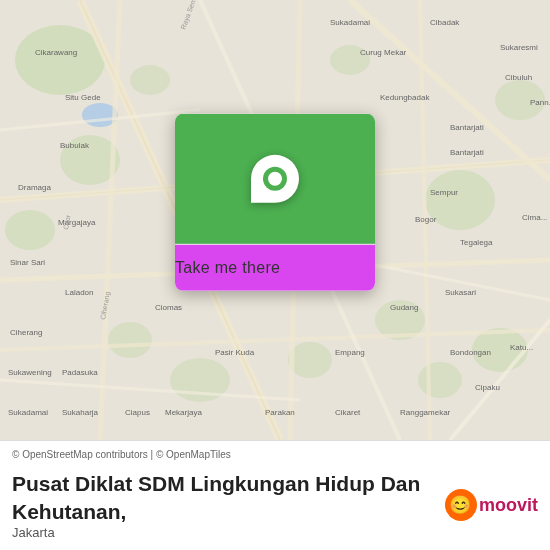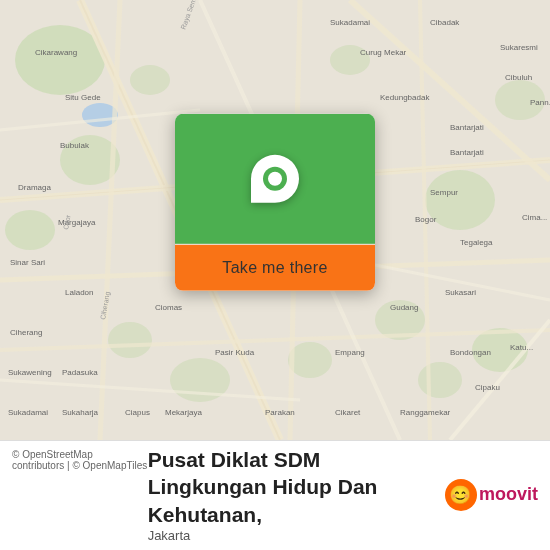--- a/index.html
+++ b/index.html
@@ -74,43 +74,43 @@
       top: 50%;
       left: 50%;
       transform: translate(-50%, -50%);
       z-index: 2;
     }
 
     #card-button {
       display: block;
       width: 100%;
       padding: 14px 0;
-      background: #f97316;
+      background: #d946ef;
       border: none;
       border-top: 1px solid #eee;
       font-size: 16px;
       font-weight: 500;
       color: #333;
       cursor: pointer;
-      text-align: center;
+      text-align: left;
       letter-spacing: 0.3px;
     }
 
     
     #bottom-bar {
       width: 550px;
       height: 110px;
       background: white;
       position: absolute;
       bottom: 0;
       left: 0;
       border-top: 1px solid #ddd;
       padding: 8px 12px 6px 12px;
       display: flex;
-      flex-direction: row;
+      flex-direction: column;
       justify-content: space-between;
     }
 
     #attribution {
       font-size: 10px;
       color: #666;
     }
 
     #place-info {
       display: flex;

